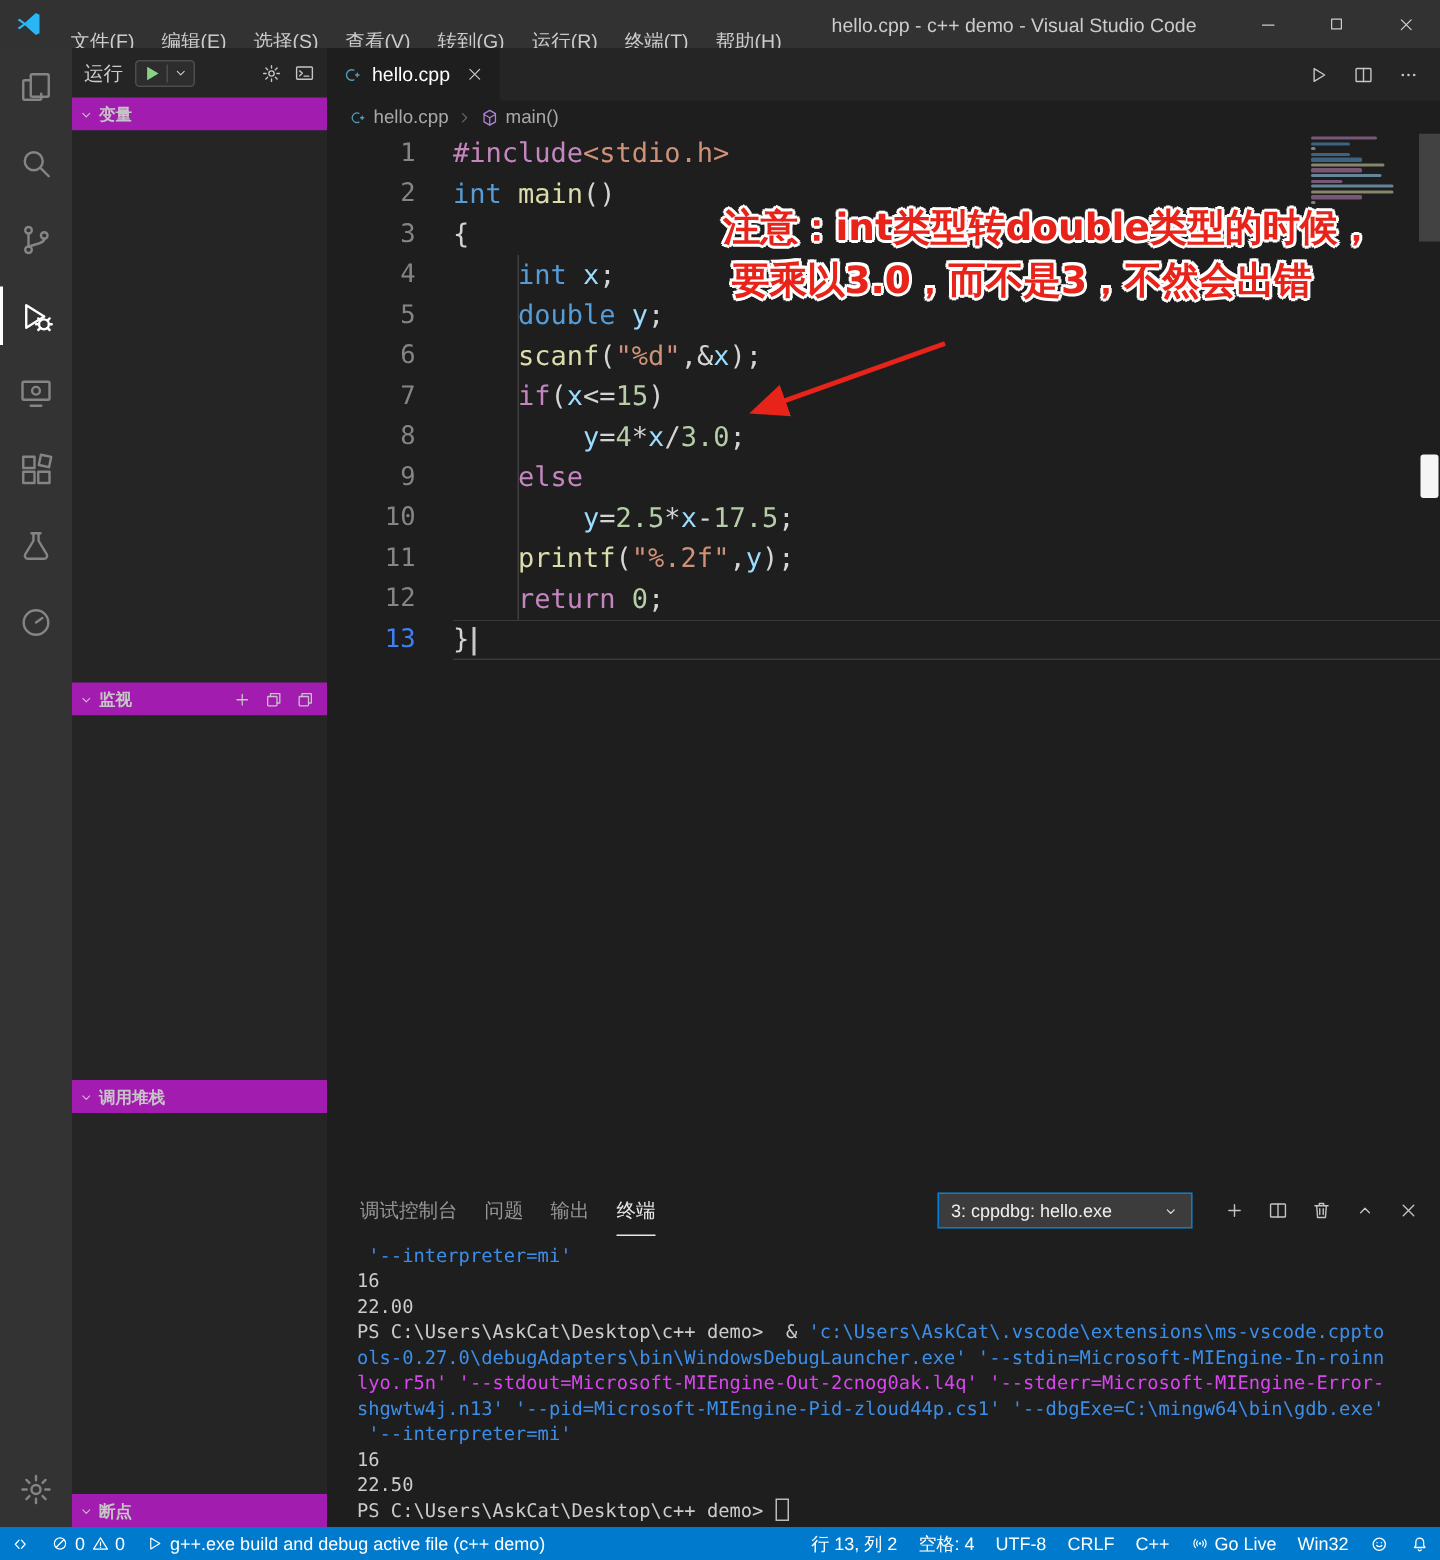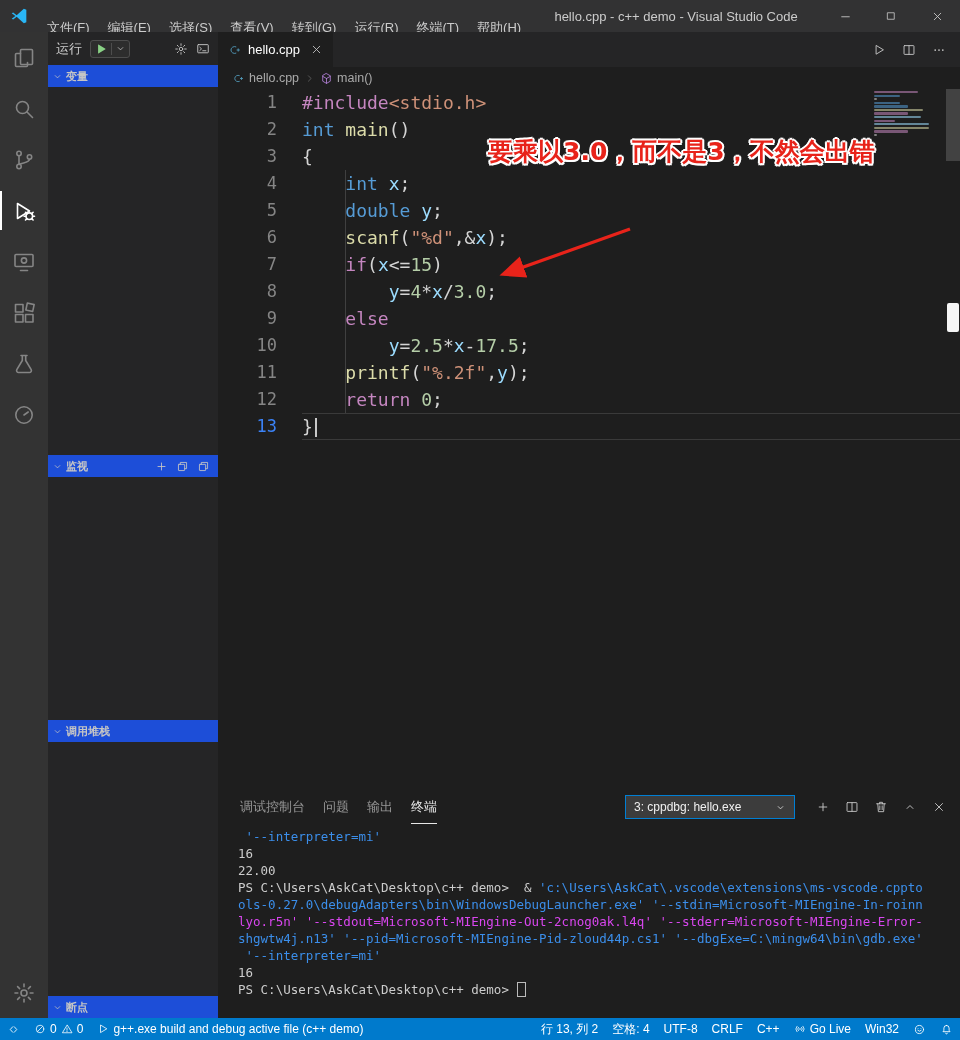--- a/index.html
+++ b/index.html
@@ -36,21 +36,21 @@
 
   
   .sidebar { width:170px; background:#252526; display:flex; flex-direction:column; color:#cccccc; }
   .run-row { height:33px; display:flex; align-items:center; padding:0 8px; font-size:13px; gap:8px; }
   .run-label { color:#cccccc; }
   .play-split { display:flex; align-items:center; border:1px solid #4d4d4d; border-radius:3px; padding:1px 3px; gap:3px; background:#2d2d2d; cursor:pointer; }
   .play-split .green { color:#89d185; }
   .play-split .divider { width:1px; height:12px; background:#4d4d4d; }
   .icon-btn { color:#c5c5c5; cursor:pointer; }
   .run-row .spacer { flex:1; }
-  .section-header { height:22px; display:flex; align-items:center; background:#1d4ed8; font-size:11px; font-weight:bold; color:#c5c5c5; padding:0 4px; gap:3px; cursor:pointer; }
+  .section-header { height:22px; display:flex; align-items:center; background:#a21caf; font-size:11px; font-weight:bold; color:#c5c5c5; padding:0 4px; gap:3px; cursor:pointer; }
   .sec-actions { margin-left:auto; display:flex; gap:8px; padding-right:4px; }
   .section-body { background:#252526; }
   .grow { flex:1; }
 
   
   .editor-col { flex:1; display:flex; flex-direction:column; min-width:0; }
   .editor-area { height:758px; display:flex; flex-direction:column; background:#1e1e1e; }
   .tabbar { height:35px; background:#252526; display:flex; align-items:stretch; }
   .tab { display:flex; align-items:center; gap:6px; padding:0 10px; background:#1e1e1e; color:#ffffff; font-size:13px; cursor:pointer; }
   .tab-close { color:#c5c5c5; margin-left:4px; cursor:pointer; }
@@ -433,20 +433,21 @@
               <div class="ln">12</div>
               <div class="code"><span style="color: rgb(212, 212, 212);">    </span><span style="color: rgb(197, 134, 192);">return</span><span style="color: rgb(212, 212, 212);"> </span><span style="color: rgb(181, 206, 168);">0</span><span style="color: rgb(212, 212, 212);">;</span></div>
             </div>
             <div class="line current">
               <div class="ln">13</div>
               <div class="code"><span style="color: rgb(212, 212, 212);">}</span><span class="cursor"></span></div>
             </div>
           </div>
 
         <div class="annotation" style="color: rgb(232, 35, 26);">
+          <div>注意：int类型转double类型的时候，</div>
           <div class="ann2">要乘以3.0，而不是3，不然会出错</div>
         </div>
         <svg class="arrow" width="150" height="62" viewBox="0 0 150 62">
           <defs>
             <marker id="ah" markerWidth="9" markerHeight="8" refX="6.5" refY="3.5" orient="auto">
               <path d="M0 0L8 3.5L0 7z" fill="#e8231a"></path>
             </marker>
           </defs>
           <line x1="140" y1="6" x2="14" y2="51" stroke="#e8231a" stroke-width="3.2" marker-end="url(#ah)"></line>
         </svg>
@@ -521,20 +522,21 @@
       <div class="terminal">
           <div class="t-line"><span style="color: rgb(59, 142, 234);"> '--interpreter=mi' </span></div>
           <div class="t-line"><span style="color: rgb(204, 204, 204);">16</span></div>
           <div class="t-line"><span style="color: rgb(204, 204, 204);">22.00</span></div>
           <div class="t-line"><span style="color: rgb(204, 204, 204);">PS C:\Users\AskCat\Desktop\c++ demo&gt;  &amp; </span><span style="color: rgb(59, 142, 234);">'c:\Users\AskCat\.vscode\extensions\ms-vscode.cppto</span></div>
           <div class="t-line"><span style="color: rgb(59, 142, 234);">ols-0.27.0\debugAdapters\bin\WindowsDebugLauncher.exe' '--stdin=Microsoft-MIEngine-In-roinn</span></div>
           <div class="t-line"><span style="color: #d946ef;">lyo.r5n' '--stdout=Microsoft-MIEngine-Out-2cnog0ak.l4q' '--stderr=Microsoft-MIEngine-Error-</span></div>
           <div class="t-line"><span style="color: rgb(59, 142, 234);">shgwtw4j.n13' '--pid=Microsoft-MIEngine-Pid-zloud44p.cs1' '--dbgExe=C:\mingw64\bin\gdb.exe'</span></div>
           <div class="t-line"><span style="color: rgb(59, 142, 234);"> '--interpreter=mi'</span></div>
           <div class="t-line"><span style="color: rgb(204, 204, 204);">16</span></div>
+          <div class="t-line"><span style="color: rgb(204, 204, 204);">22.50</span></div>
           <div class="t-line"><span style="color: rgb(204, 204, 204);">PS C:\Users\AskCat\Desktop\c++ demo&gt; </span><span class="t-cursor"></span></div>
         </div>
     </div>
   </div>
 </div>
 
 <div class="statusbar">
   <div class="sb-left">
     <div class="sb-item">
       <span class="icon i13">

